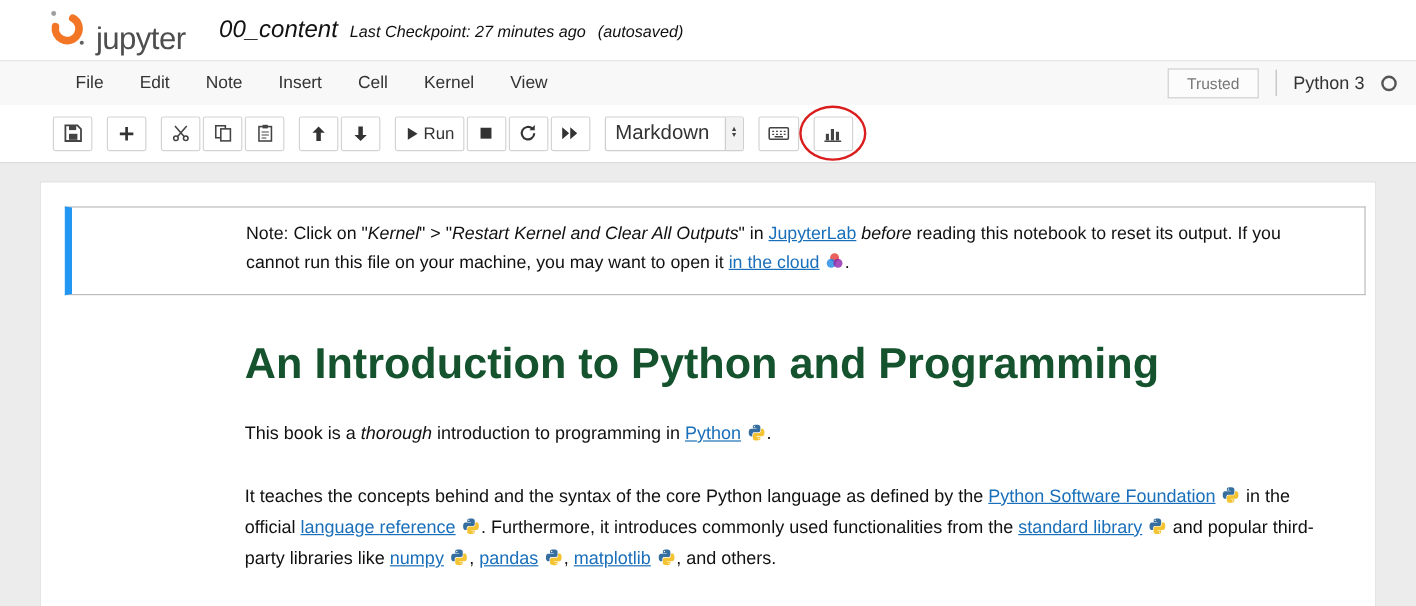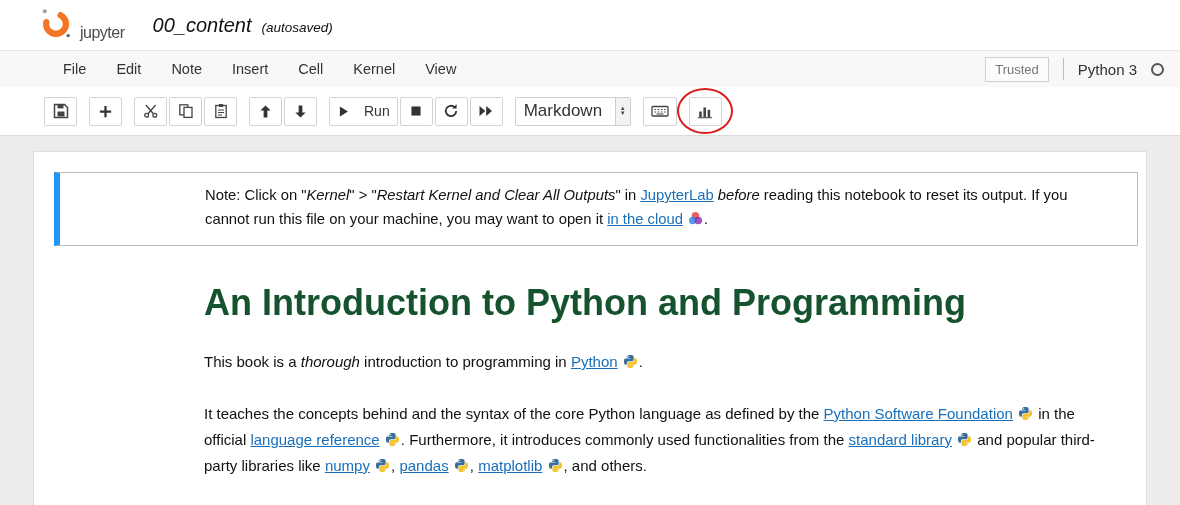--- a/index.html
+++ b/index.html
@@ -3,42 +3,42 @@
 <meta charset="utf-8">
 <style>
   * { box-sizing: border-box; margin: 0; padding: 0; }
   html,body { width:1180px; height:505px; overflow:hidden; background:#fff;
     font-family:"Liberation Sans", sans-serif; color:#333; }
   .page { width:1180px; height:505px; display:flex; flex-direction:column; background:#ececec; }
 
   
   .header { height:50px; background:#fff; display:flex; align-items:center; padding:0 16px 0 38px; flex:none; }
   .logo { display:flex; align-items:center; gap:6px; cursor:pointer; }
-  .logo-text { font-size:16px; color:#4e4e4e; letter-spacing:-0.5px; padding-bottom:6px;margin-top:21px; }
+  .logo-text { font-size:26px; color:#4e4e4e; letter-spacing:-0.5px; padding-bottom:6px;margin-top:21px; }
   .title-area { display:flex; align-items:baseline; margin-left:28px; gap:10px;font-style:italic; }
   .nb-title { font-size:20px; color:#111; }
   .checkpoint, .autosave { font-size:13.5px; color:#111; }
   .header-right { margin-left:auto; display:flex; align-items:center; gap:26px; }
   .logout-btn { font-size:13.5px; color:#333; background:#fff; border:1px solid #cfcfcf; border-radius:3px; padding:7px 15px; cursor:pointer; }
 
   
   .menubar { height:37px; background:#f8f8f8; border-top:1px solid #e7e7e7; display:flex; align-items:center; padding:0 16px 0 48px; flex:none; }
   .menu-items { display:flex; }
   .menu-item { font-size:14.5px; color:#333; padding:8px 15px; cursor:pointer; }
   .menu-right { margin-left:auto; display:flex; align-items:center; gap:14px; }
-  .trusted-badge { font-size:13px; color:#777; border:1px solid #cfcfcf; background:#fcfcfc; padding:4px 9px; cursor:pointer; }
+  .trusted-badge { font-size:13px; color:#777; border:1px solid #cfcfcf; background:#fcfcfc; padding:4px 15px; cursor:pointer; }
   .menu-divider { width:1px; height:22px; background:#bdbdbd; }
   .kernel-name { font-size:15px; color:#333; }
   .kernel-indicator { width:13px; height:13px; border:2px solid #555; border-radius:50%; display:inline-block; }
 
   
   .toolbar { height:48px; background:#fff; display:flex; align-items:center; padding:0 0 0 44px; gap:12px; flex:none; }
   .btn-group { display:flex; gap:2px; }
   .tbtn { height:29px; min-width:33px; background:#fff; border:1px solid #d4d4d4; border-radius:2px;
-    display:flex; align-items:center; justify-content:center; gap:14px; cursor:pointer; padding:0 7px; }
+    display:flex; align-items:center; justify-content:center; gap:3px; cursor:pointer; padding:0 7px; }
   .tbtn svg { display:block; }
   .run-label { font-size:14px; color:#333; }
   .select-box { height:29px; width:116px; border:1px solid #cfcfcf; border-radius:2px; background:#fff;
     display:flex; align-items:center; cursor:pointer; }
   .select-value { flex:1; font-size:17px; color:#333; padding-left:8px; }
   .select-arrows { width:15px; align-self:stretch; border-left:1px solid #cfcfcf; display:flex; flex-direction:column;
     align-items:center; justify-content:center; font-size:6px; color:#444; line-height:5px; background:#f2f2f2; }
   .chart-wrap { position:relative; display:inline-block; }
   .red-circle { position:absolute; left:-12px; top:-9px; width:56px; height:46px;
     border:2.5px solid #da1e1e; border-radius:50%; pointer-events:none; }
@@ -70,20 +70,21 @@
         <svg width="36" height="36" viewBox="0 0 40 40">
           <circle cx="20" cy="21" r="11" fill="none" stroke="#f37626" stroke-width="7" stroke-dasharray="48 22" stroke-linecap="round" transform="rotate(-62 20 21)"></circle>
           <circle cx="7.5" cy="7" r="2.3" fill="#9e9e9e"></circle>
           <circle cx="33.5" cy="34" r="1.9" fill="#616161"></circle>
         </svg>
       </span>
       <span class="logo-text">jupyter</span>
     </div>
     <div class="title-area">
       <span class="nb-title">00_content</span>
+      <span class="checkpoint">Last Checkpoint: 27 minutes ago</span>
       <span class="autosave">(autosaved)</span>
     </div>
   </header>
 
   <nav class="menubar">
     <div class="menu-items">
       <span class="menu-item">File</span>
       <span class="menu-item">Edit</span>
       <span class="menu-item">Note</span>
       <span class="menu-item">Insert</span>

